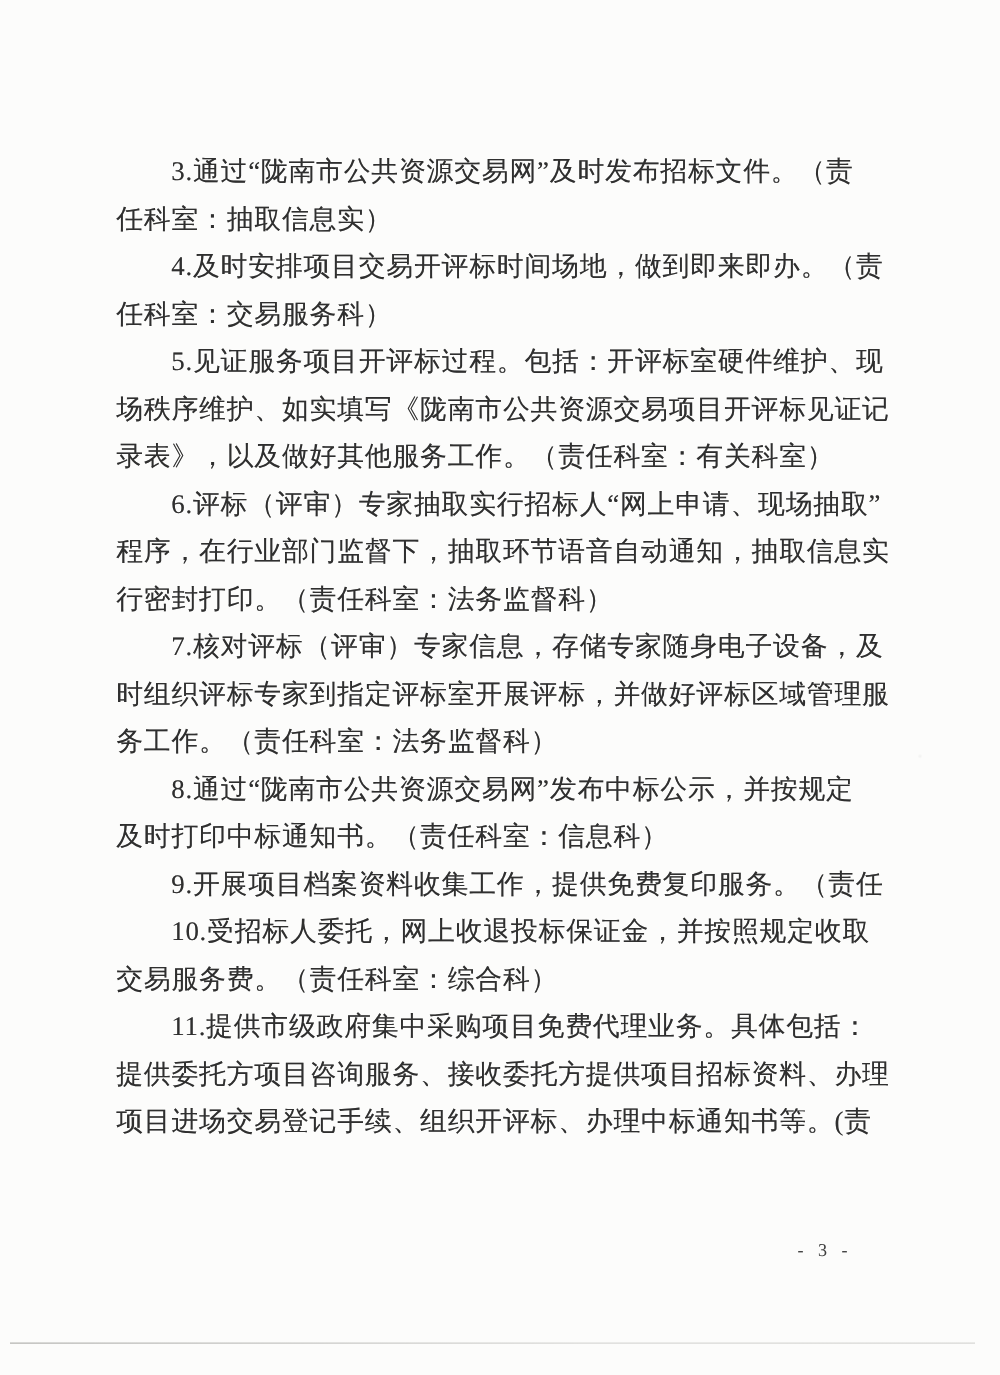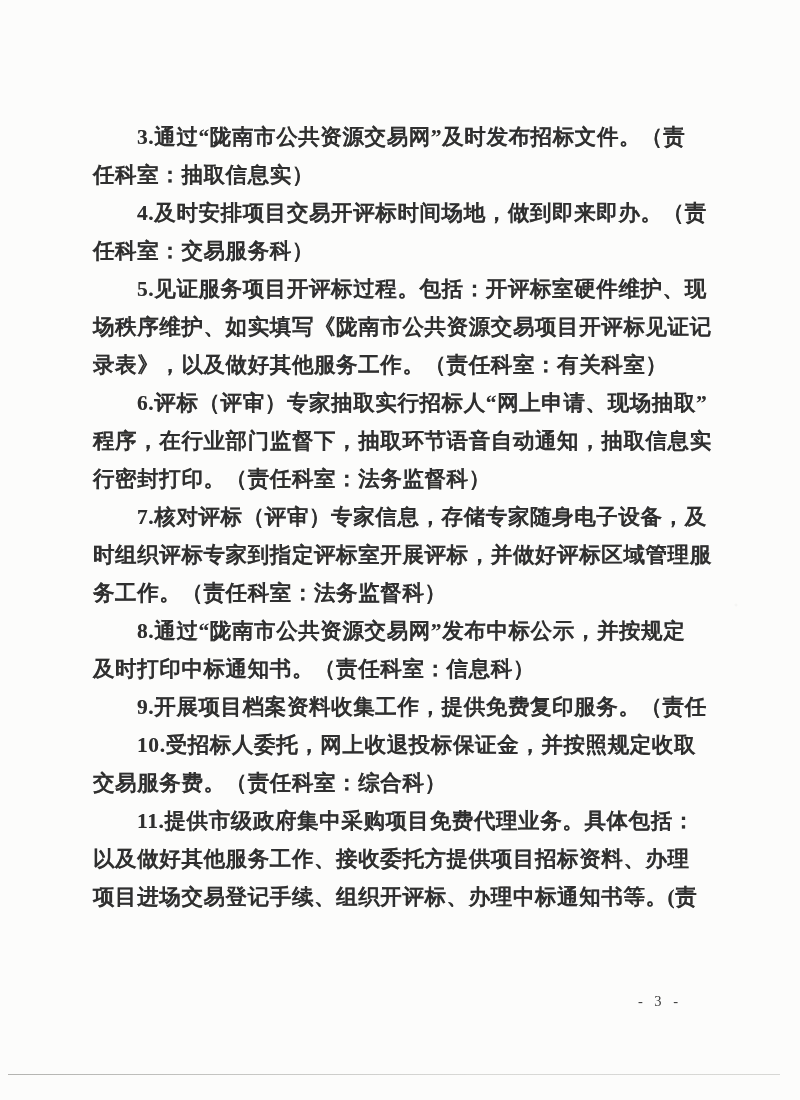--- a/index.html
+++ b/index.html
@@ -32,21 +32,20 @@
     font-size: 21.5px;
     letter-spacing: 0.6px;
     line-height: 38px;
     text-shadow: 0 0 0.5px rgba(47,47,47,0.45);
   }
   .para {
     margin: 0;
   }
   .line {
     white-space: nowrap;
-    font-weight: bold;
   }
   .line.first {
     text-indent: 44px;
   }
   .page-number {
     position: absolute;
     top: 993px;
     left: 600px;
     width: 120px;
     text-align: center;
@@ -98,19 +97,19 @@
       </div>
       <div class="para">
         <div class="line first">9.开展项目档案资料收集工作，提供免费复印服务。（责任</div>
       </div>
       <div class="para">
         <div class="line first">10.受招标人委托，网上收退投标保证金，并按照规定收取</div>
         <div class="line">交易服务费。（责任科室：综合科）</div>
       </div>
       <div class="para">
         <div class="line first">11.提供市级政府集中采购项目免费代理业务。具体包括：</div>
-        <div class="line">以及做好其他服务工作、接收委托方提供项目招标资料、办理</div>
+        <div class="line">提供委托方项目咨询服务、接收委托方提供项目招标资料、办理</div>
         <div class="line">项目进场交易登记手续、组织开评标、办理中标通知书等。(责</div>
       </div>
     </div>
   <div class="page-number">- 3 -</div>
   <div class="scan-line"></div>
 </div>
 
 </body></html>

